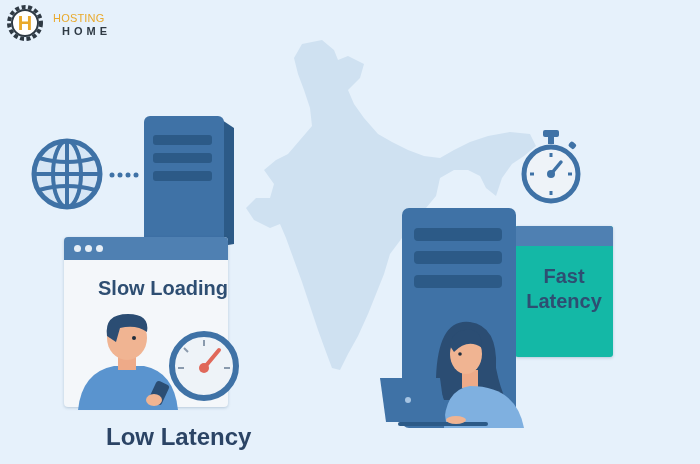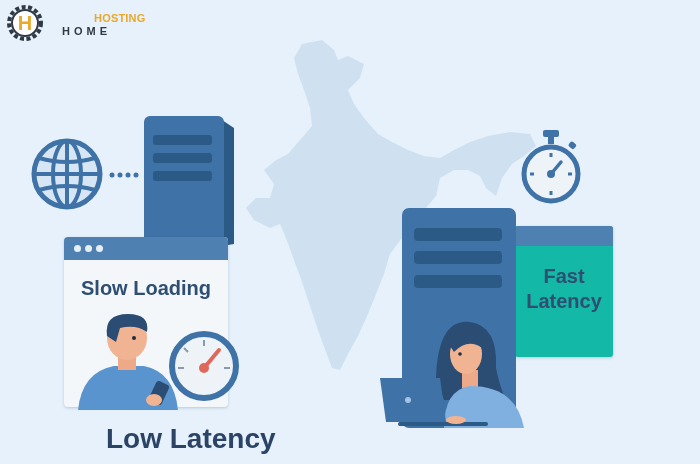--- a/index.html
+++ b/index.html
@@ -4,37 +4,37 @@
 <style>
   html, body { margin: 0; padding: 0; }
   body {
     width: 700px; height: 464px; overflow: hidden;
     background: #e6f1fb;
     font-family: "Liberation Sans", "DejaVu Sans", sans-serif;
     position: relative;
   }
   .abs { position: absolute; }
   .logo { left: 6px; top: 5px; width: 110px; height: 36px; }
-  .logo-text1 { position: absolute; left: 47px; top: 7px; font-size: 11px; font-weight: bold; color: #e9a92b; letter-spacing: 0.2px; margin-left: 41px; }
+  .logo-text1 { position: absolute; left: 47px; top: 7px; font-size: 11px; font-weight: normal; color: #e9a92b; letter-spacing: 0.2px; }
   .logo-text2 { position: absolute; left: 56px; top: 20px; font-size: 11px; font-weight: bold; color: #2f3a44; letter-spacing: 4px; }
   .map { left: 240px; top: 38px; width: 300px; height: 340px; }
   .server-left { left: 144px; top: 116px; width: 92px; height: 130px; }
   .globe { left: 31px; top: 136px; width: 72px; height: 76px; }
   .dots { left: 108px; top: 171px; width: 34px; height: 8px; }
   .win-left {
     left: 64px; top: 237px; width: 164px; height: 170px;
     background: #f4f7fa; border-radius: 4px; overflow: hidden;
     box-shadow: 0 1px 3px rgba(40,80,120,0.25);
   }
   .win-left .bar { height: 23px; background: #4f80b2; position: relative; }
   .win-left .bar span { position: absolute; top: 8px; width: 7px; height: 7px; border-radius: 50%; background: #e6eef6; }
-  .slow-title { position: absolute; left: 0; right: 0; top: 40px; text-align: center; font-size: 20px; font-weight: bold; color: #2e4e72; }
+  .slow-title { position: absolute; left: 0; right: 0; top: 40px; text-align: right; font-size: 20px; font-weight: bold; color: #2e4e72; }
   .person-left { left: 74px; top: 310px; width: 110px; height: 100px; }
   .gauge { left: 168px; top: 330px; width: 72px; height: 72px; }
-  .low-latency { left: 106px; top: 423px; font-size: 28px; font-weight: bold; color: #2b4465; }
+  .low-latency { left: 106px; top: 423px; font-size: 24px; font-weight: bold; color: #2b4465; }
   .server-right { left: 402px; top: 208px; width: 114px; height: 220px; }
   .win-right {
     left: 515px; top: 226px; width: 98px; height: 131px;
     background: #14b8a6; border-radius: 3px; overflow: hidden;
     box-shadow: 0 1px 3px rgba(40,80,120,0.25);
   }
   .win-right .bar { height: 20px; background: #4f80b2; }
   .fast-title { position: absolute; left: 0; right: 0; top: 38px; text-align: center; font-size: 20px; font-weight: bold; color: #2e4e72; line-height: 25px; }
   .stopwatch { left: 519px; top: 128px; width: 64px; height: 80px; }
   .person-right { left: 378px; top: 318px; width: 148px; height: 110px; }

